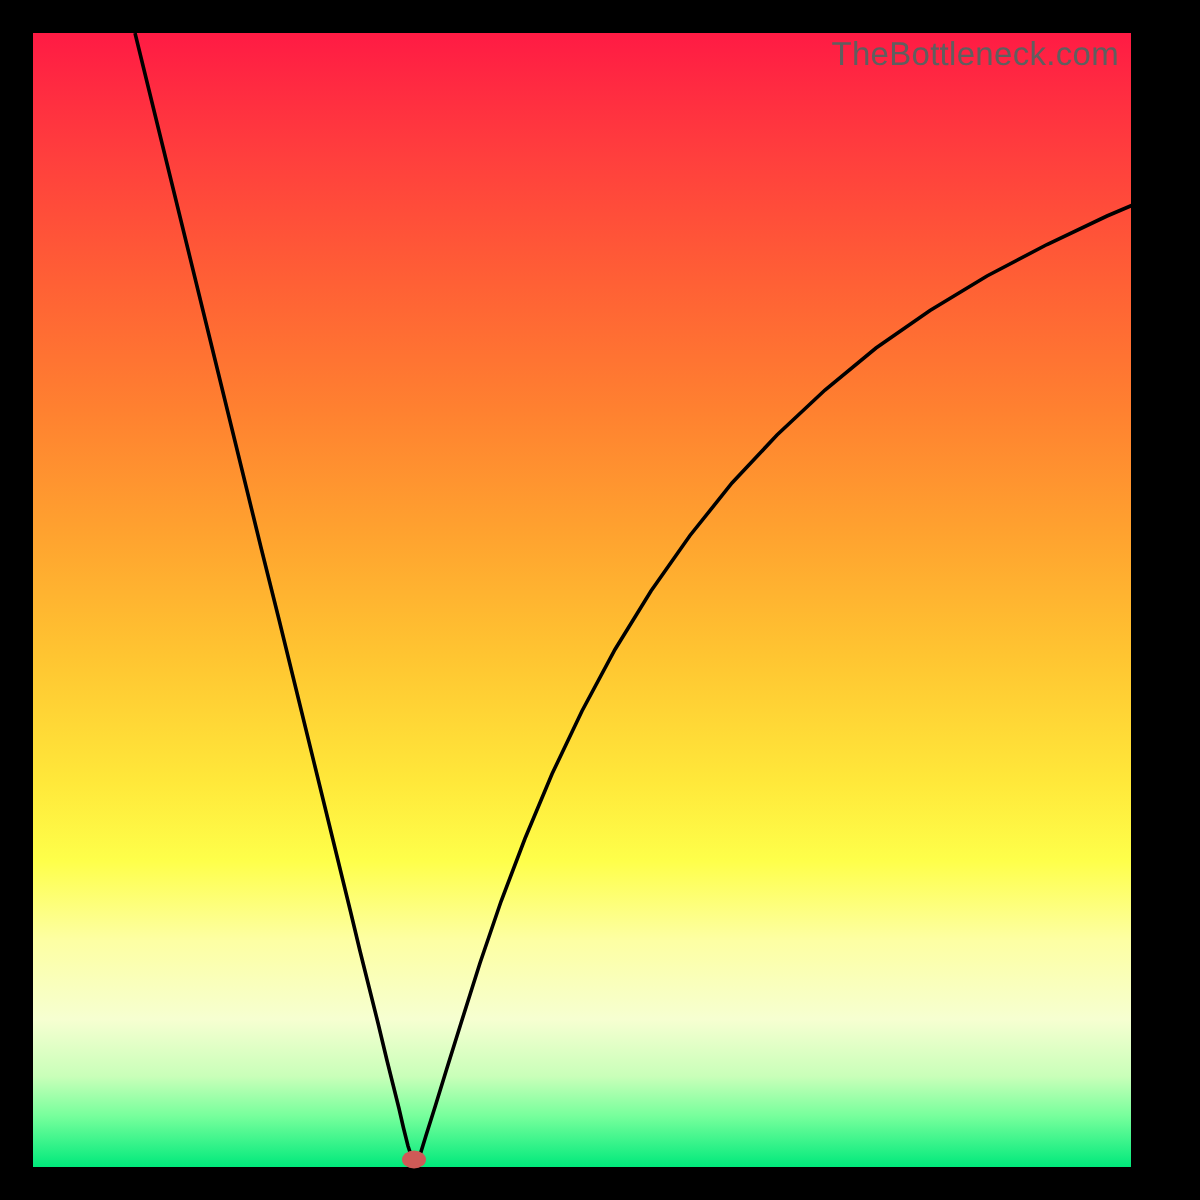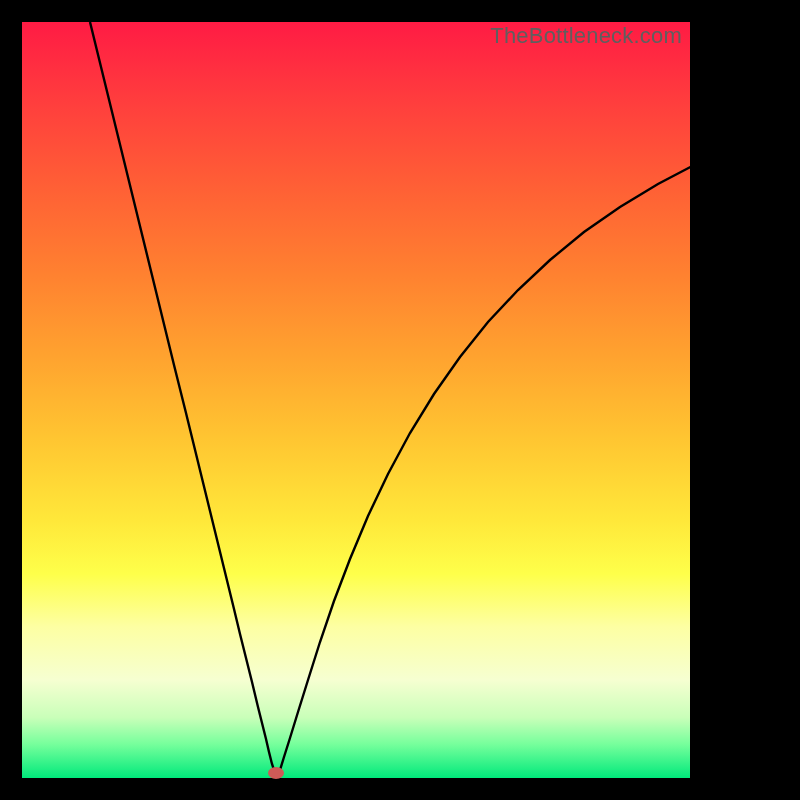--- a/index.html
+++ b/index.html
@@ -14,21 +14,21 @@
   .frame {
     position: relative;
     width: 800px;
     height: 800px;
     background: #000000;
   }
   .plot-area {
     position: absolute;
     left: 22px;
     top: 22px;
-    width: 668px;
+    width: 732px;
     height: 756px;
     background: linear-gradient(to bottom,
       #ff1b44 0%,
       #ff3f3d 11%,
       #ff6035 22%,
       #ff8030 33%,
       #ffa22f 44%,
       #ffc531 55%,
       #ffe83a 66%,
       #feff4a 73%,

